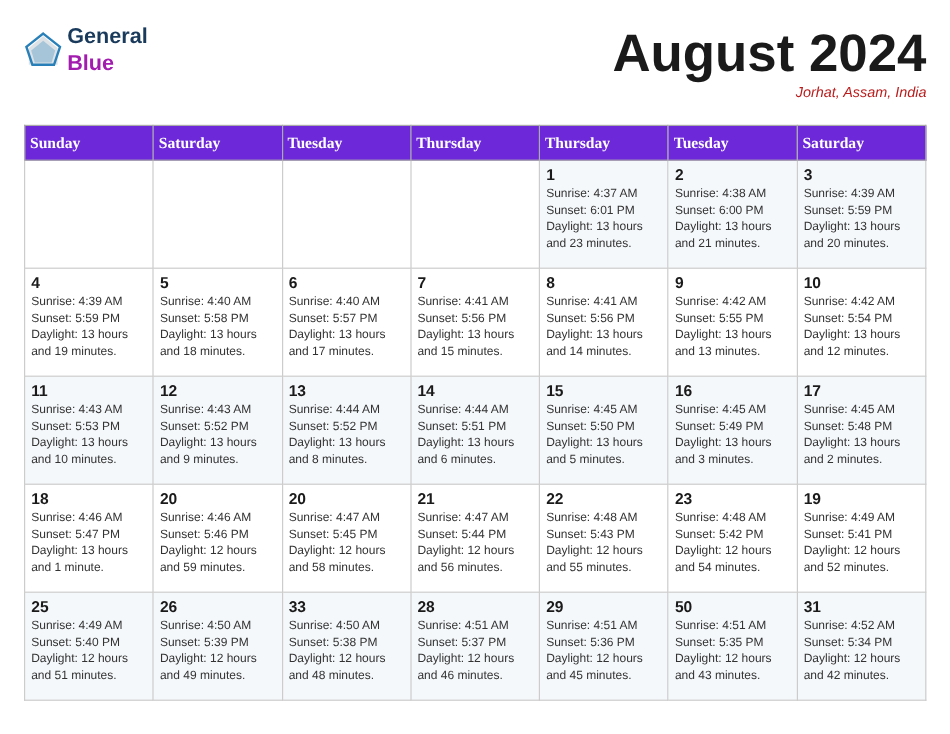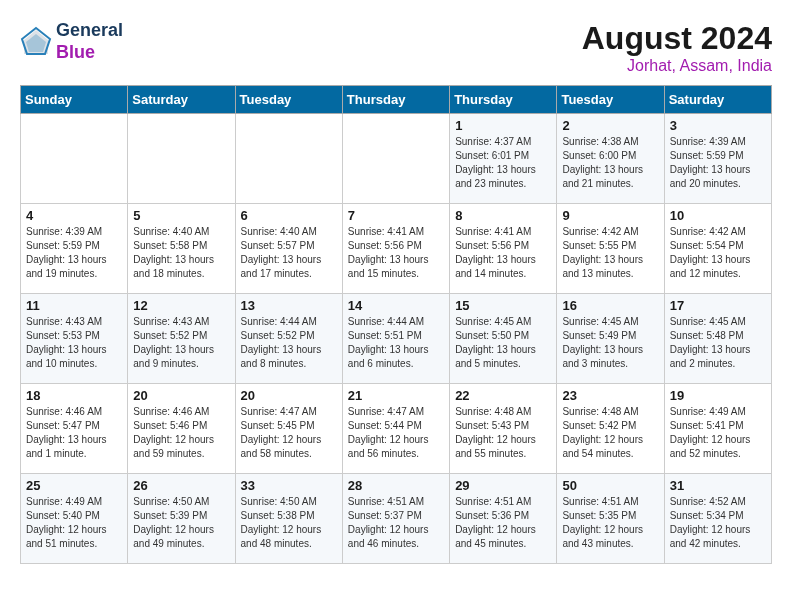--- a/index.html
+++ b/index.html
@@ -7,51 +7,53 @@
       font-family: Arial, sans-serif;
       background: #fff;
       width: 792px;
       min-height: 612px;
       padding: 20px;
     }
     .header {
       display: flex;
       justify-content: space-between;
       align-items: flex-start;
-      margin-bottom: 10px;
+      margin-bottom: 20px;
     }
     .logo {
       display: flex;
       align-items: center;
     }
     .logo-icon {
       width: 32px;
       height: 32px;
       margin-right: 4px;
     }
     .title-block {
       text-align: right;
     }
     .month-title {
-      font-size: 32px;
+      font-size: 44px;
       font-weight: bold;
       color: #1a1a1a;
     }
     .location {
-      font-size: 16px;
-      color: #a21caf;
+      font-size: 12px;
+      color: #b91c1c;
+      font-style: italic;
     }
     table {
       width: 100%;
       border-collapse: collapse;
       font-size: 11px;
     }
     thead tr {
-      background-color: #0369a1;
+      background-color: #6d28d9;
       color: #fff;
+      font-family: Liberation Serif, serif;
     }
     thead th {
       padding: 6px 4px;
       text-align: left;
       font-size: 13px;
       font-weight: bold;
       border: 1px solid #aaa;
     }
     tbody tr {
       vertical-align: top;

